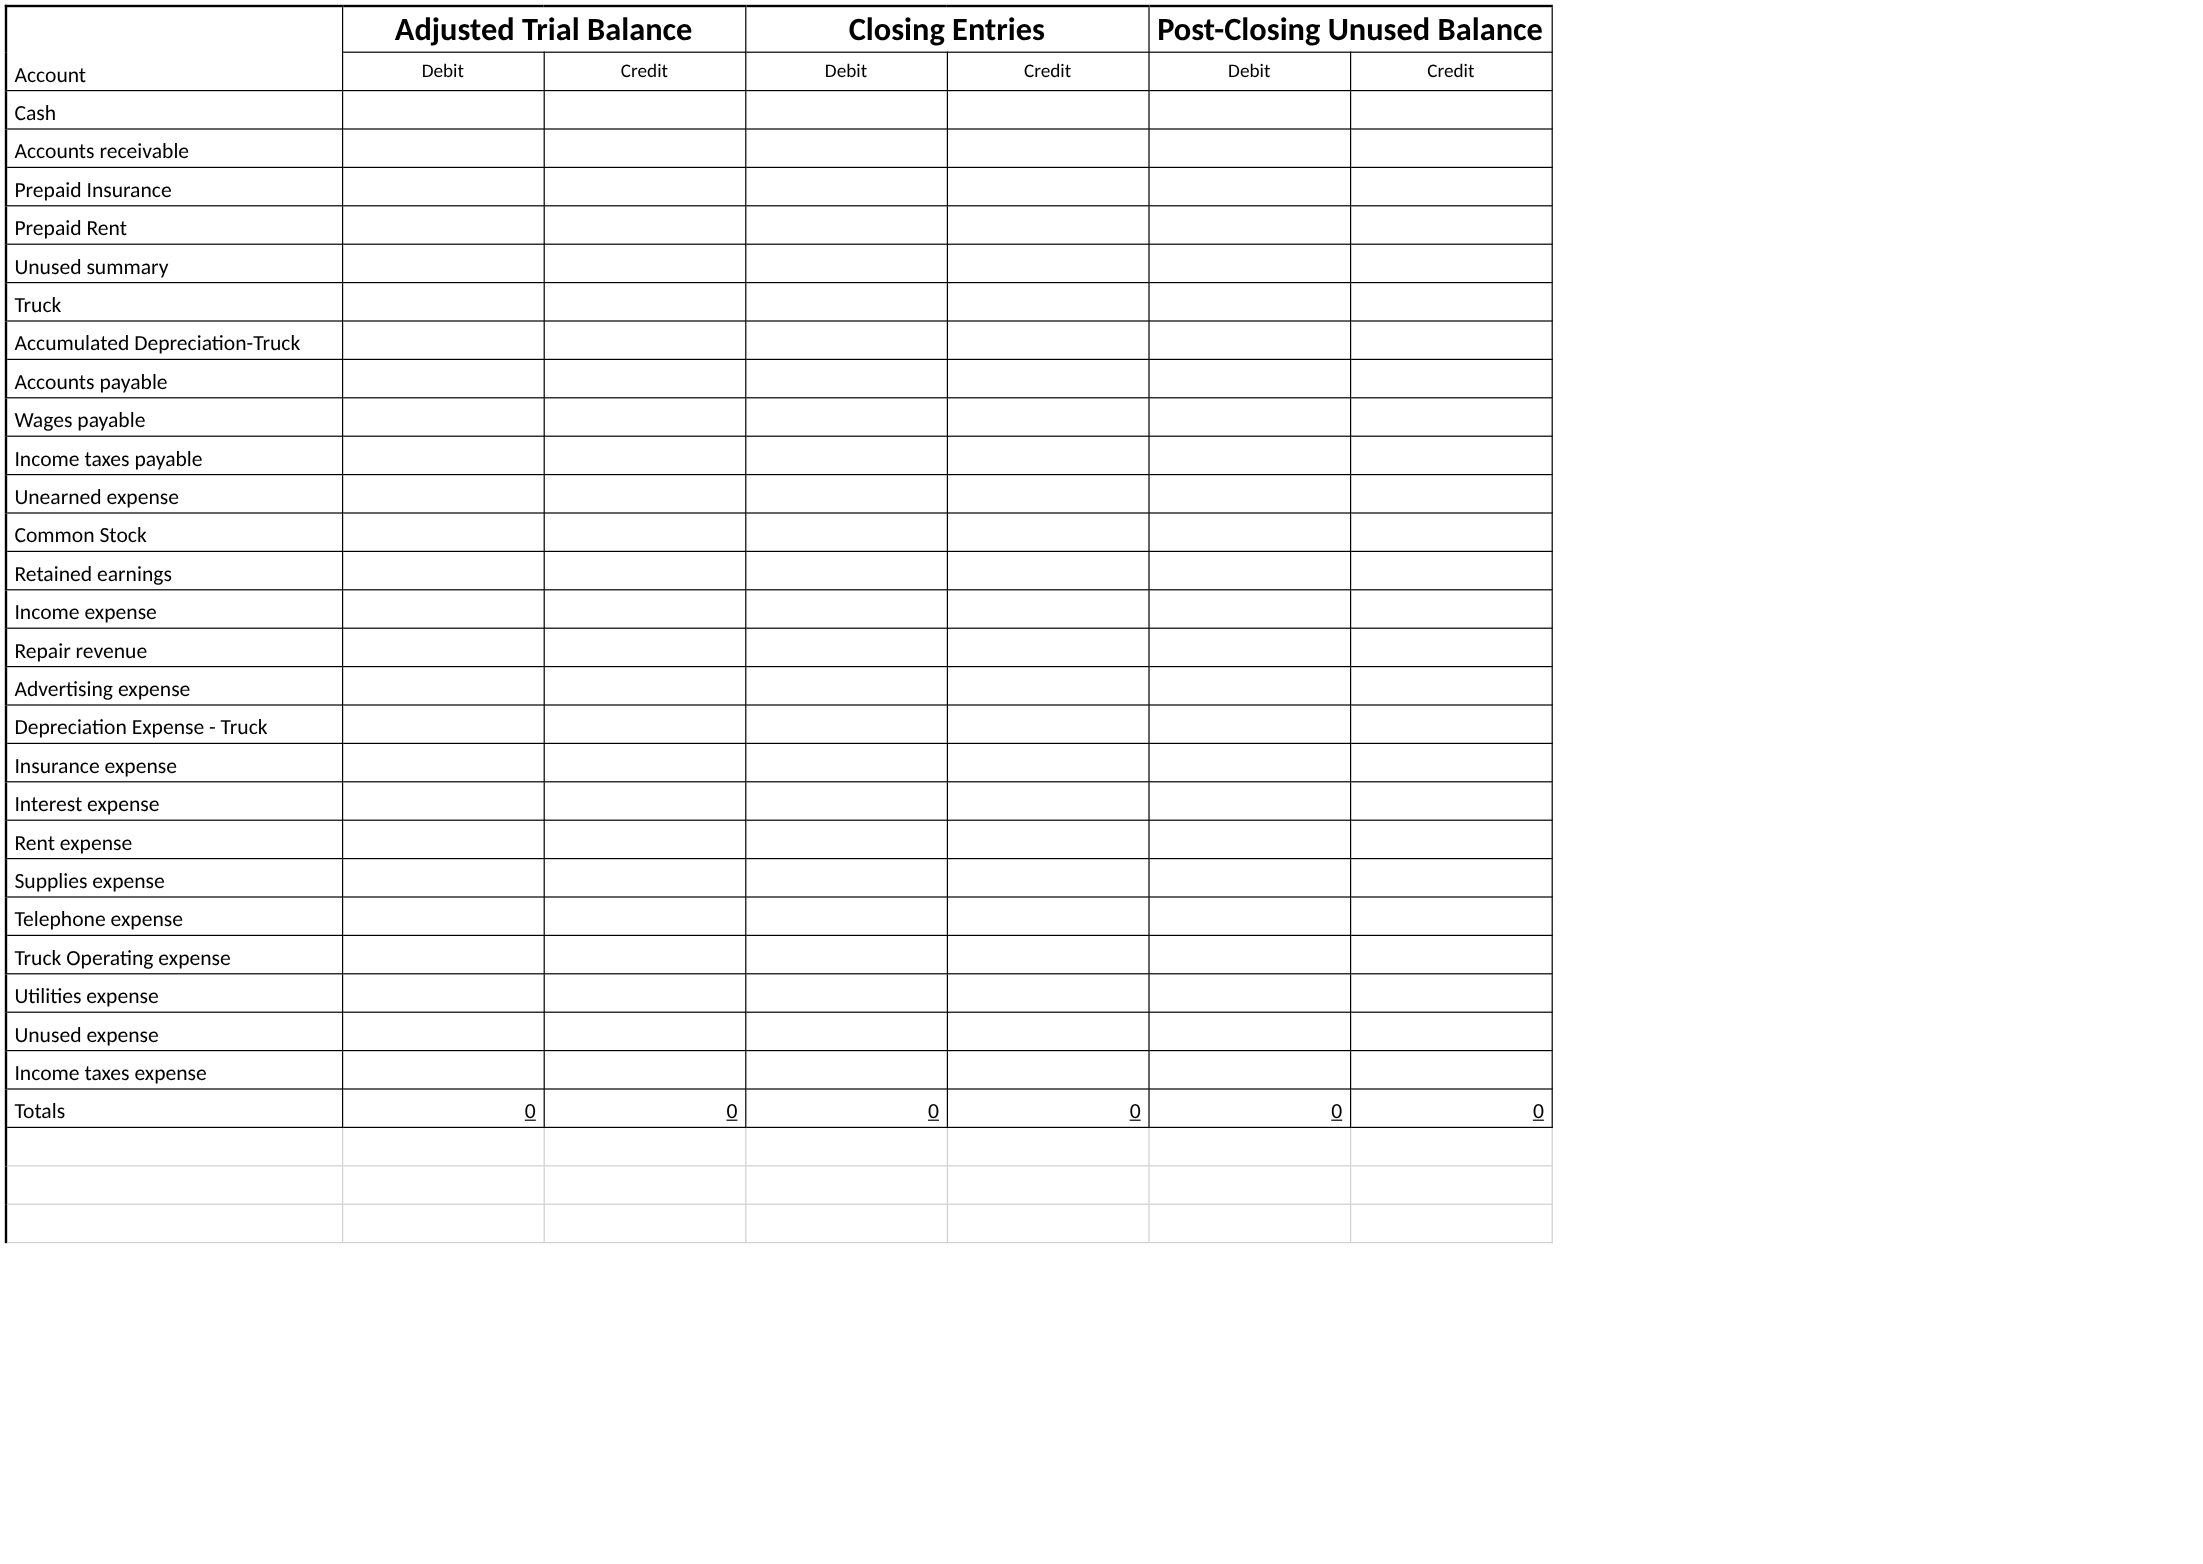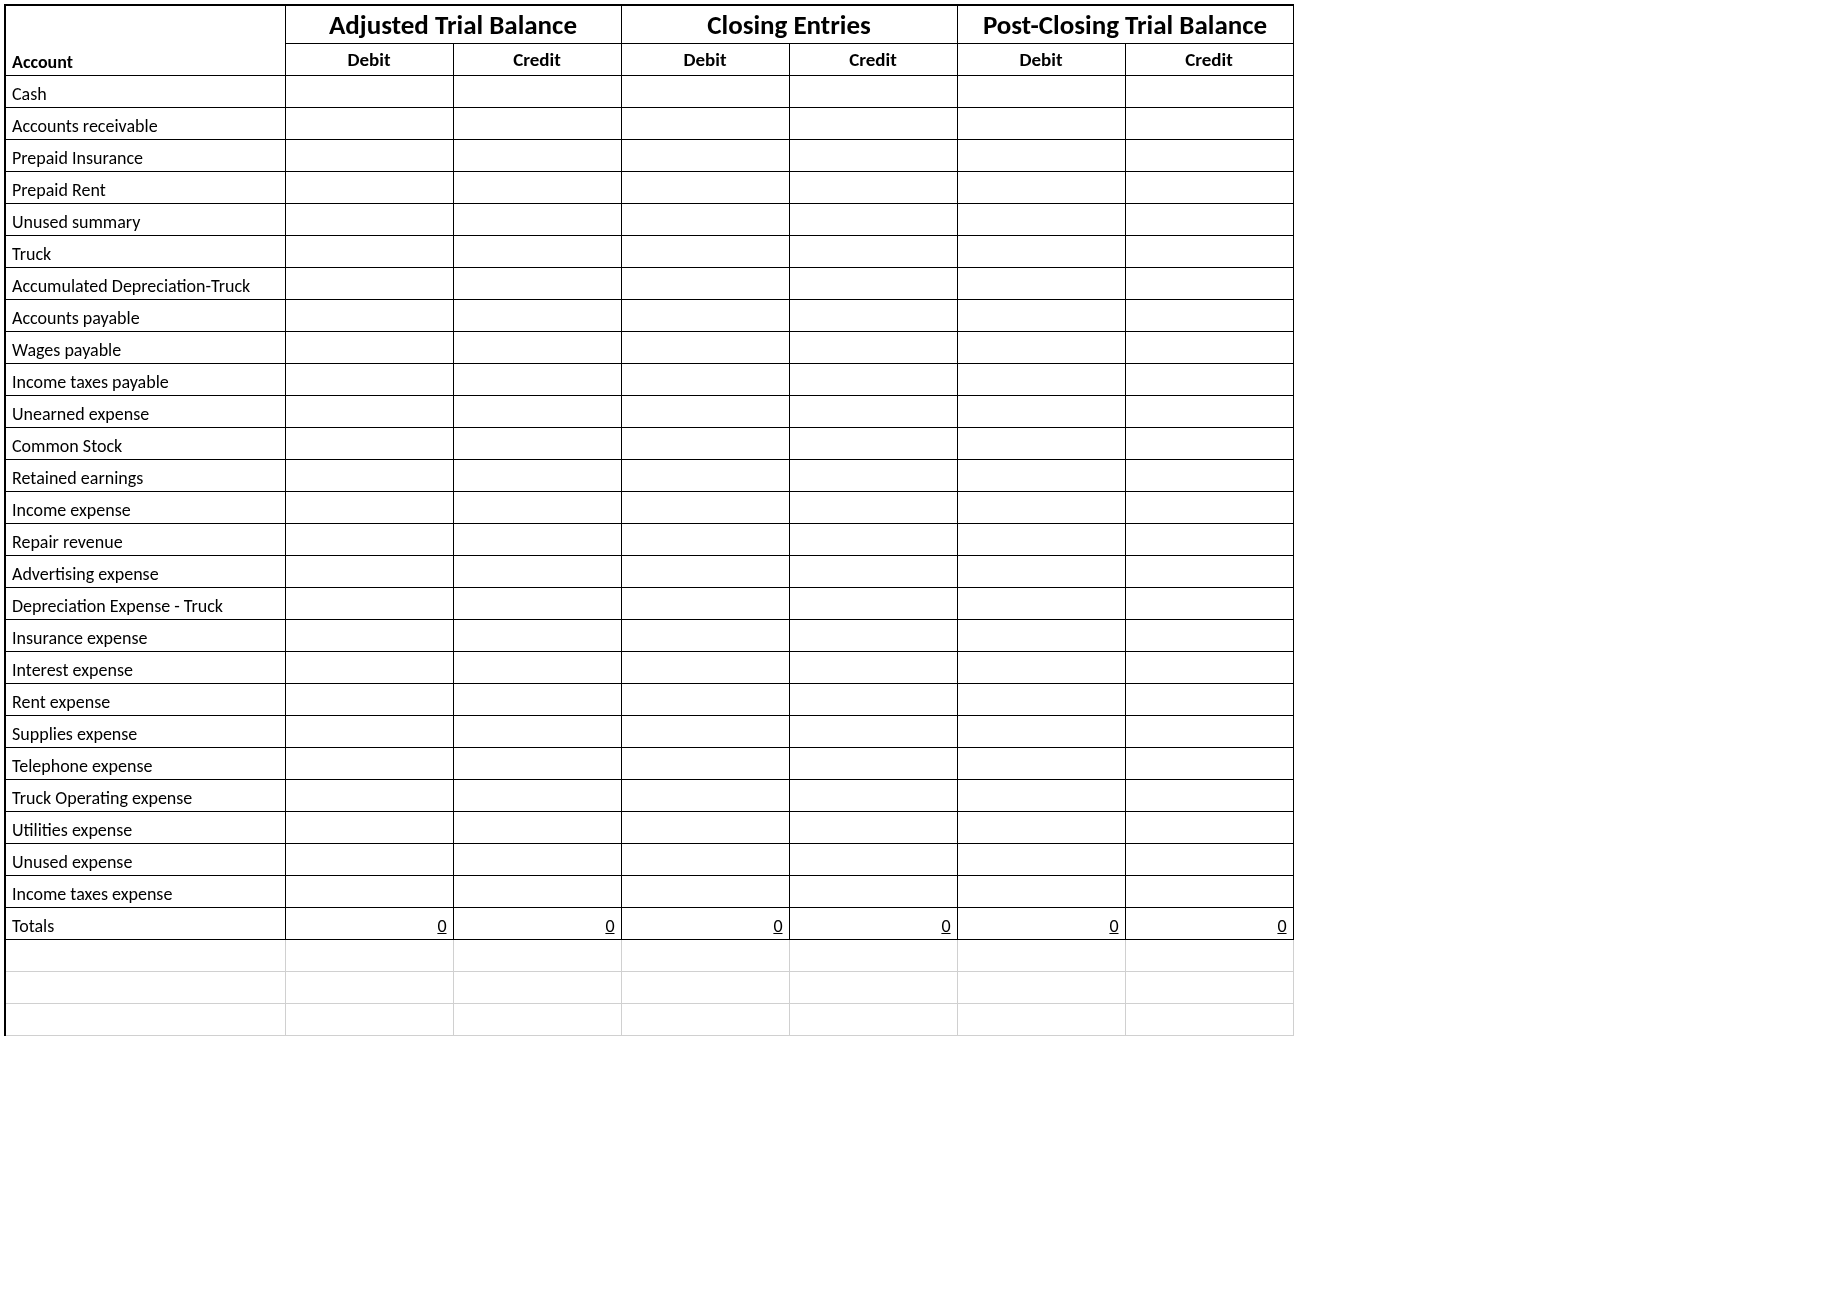--- a/index.html
+++ b/index.html
@@ -23,33 +23,33 @@
     col.data-col { width: 168px; }
     th, td {
       border: 1px solid #000;
       height: 32px;
       padding: 2px 6px;
       vertical-align: bottom;
       white-space: nowrap;
       overflow: hidden;
     }
     th {
-      font-weight: bold;
+      font-weight: normal;
       text-align: left;
     }
     .group-header {
       font-weight: bold;
       text-align: center;
       font-size: 27px;
       vertical-align: middle;
       border-top: 2px solid #000;
     }
     .sub-header {
       text-align: center;
-      font-size: 19px;
+      font-size: 16px;
       vertical-align: middle;
     }
     .account-header {
       vertical-align: bottom;
       font-size: 18px;
       border-top: 2px solid #000;
     }
     td.account-cell {
       text-align: left;
       font-size: 18px;
@@ -83,21 +83,21 @@
     <col class="data-col">
       <col class="data-col">
     <col class="data-col">
       <col class="data-col">
   </colgroup>
   <thead>
     <tr>
       <th rowspan="2" class="account-header left-edge">Account</th>
       <th colspan="2" class="group-header">Adjusted Trial Balance</th>
       <th colspan="2" class="group-header">Closing Entries</th>
-      <th colspan="2" class="group-header">Post-Closing Trial Balance</th>
+      <th colspan="2" class="group-header">Post-Closing Unused Balance</th>
     </tr>
     <tr>
       <th class="sub-header">Debit</th>
       <th class="sub-header">Credit</th>
       <th class="sub-header">Debit</th>
       <th class="sub-header">Credit</th>
       <th class="sub-header">Debit</th>
       <th class="sub-header">Credit</th>
     </tr>
   </thead>

